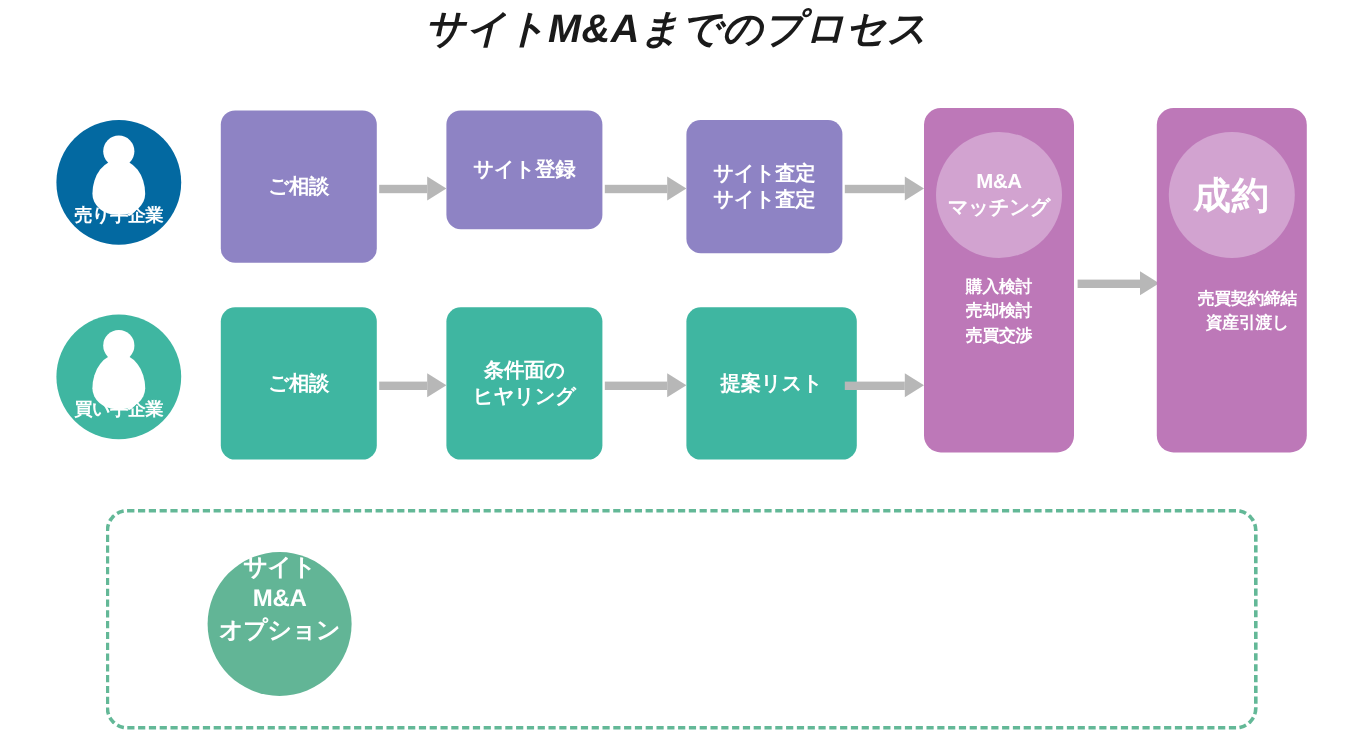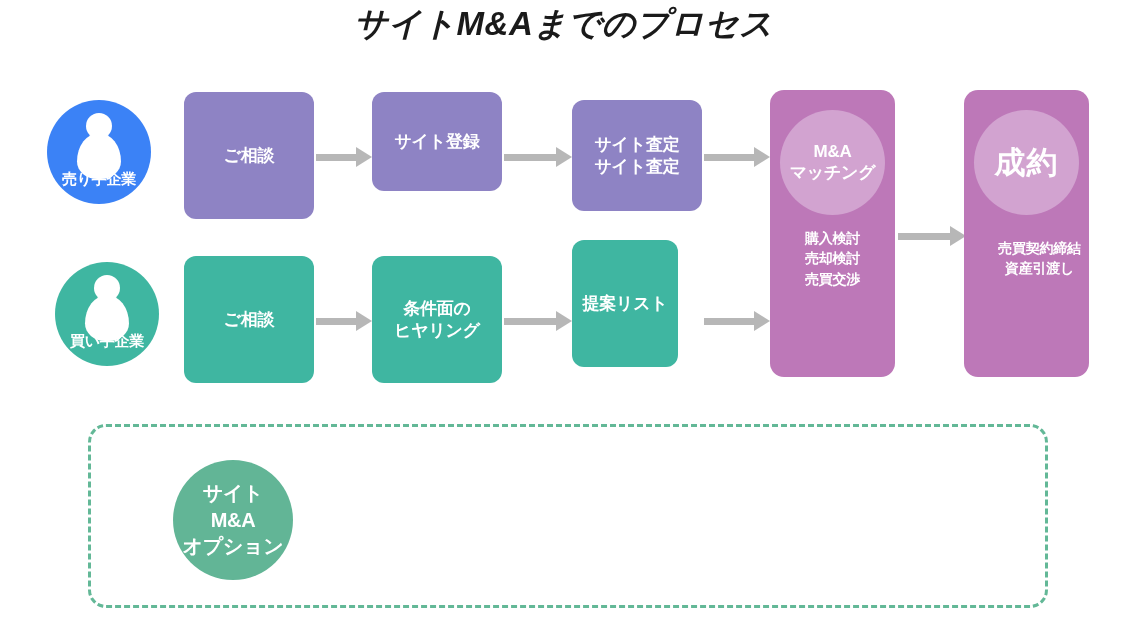--- a/index.html
+++ b/index.html
@@ -36,22 +36,22 @@
     font-style: italic;
   }
   
   .role-circle {
     position: absolute;
     width: 104px;
     height: 104px;
     border-radius: 50%;
     box-sizing: border-box;
   }
-  .role-circle.seller { left: 47px;  top: 100px; background: #3b82f6; }
-  .role-circle.buyer  { left: 55px;  top: 262px; background: #3fb6a1; }
+  .role-circle.seller { left: 47px;  top: 100px; background: #0369a1; }
+  .role-circle.buyer  { left: 47px;  top: 262px; background: #3fb6a1; }
   .role-person {
     position: absolute;
     left: 0; top: 0;
     width: 104px; height: 104px;
   }
   .role-person .head {
     position: absolute;
     left: 50%;
     top: 13px;
     margin-left: -13px;
@@ -164,21 +164,20 @@
   }
   .option-circle {
     position: absolute;
     left: 173px;
     top: 460px;
     width: 120px;
     height: 120px;
     border-radius: 50%;
     background: #62b596;
     display: flex;
-    align-items: center;
     justify-content: center;
     text-align: center;
     color: #ffffff;
     font-size: 20px;
     font-weight: bold;
     line-height: 1.32;
     letter-spacing: -0.3px;
   }
   .option-text {
     position: absolute;
@@ -234,21 +233,21 @@
     <span>ご相談</span>
   </div>
 
   <div class="step-box teal" style="left:372px; top:256px; width:130px; height:127px;">
     <span>
       <span>条件面の</span><br>
       <span>ヒヤリング</span>
     </span>
   </div>
 
-  <div class="step-box teal" style="left:572px; top:240px; width:106px; height:127px;">
+  <div class="step-box teal" style="left:572px; top:256px; width:142px; height:127px;">
     <span>提案リスト</span>
   </div>
 
   <div class="arrow" style="left:316px; top:152px; width:56px;">
     <div class="shaft" style="width:40px;"></div>
     <div class="head" style="left:40px;"></div>
   </div>
   <div class="arrow" style="left:504px; top:152px; width:68px;">
     <div class="shaft" style="width:52px;"></div>
     <div class="head" style="left:52px;"></div>

